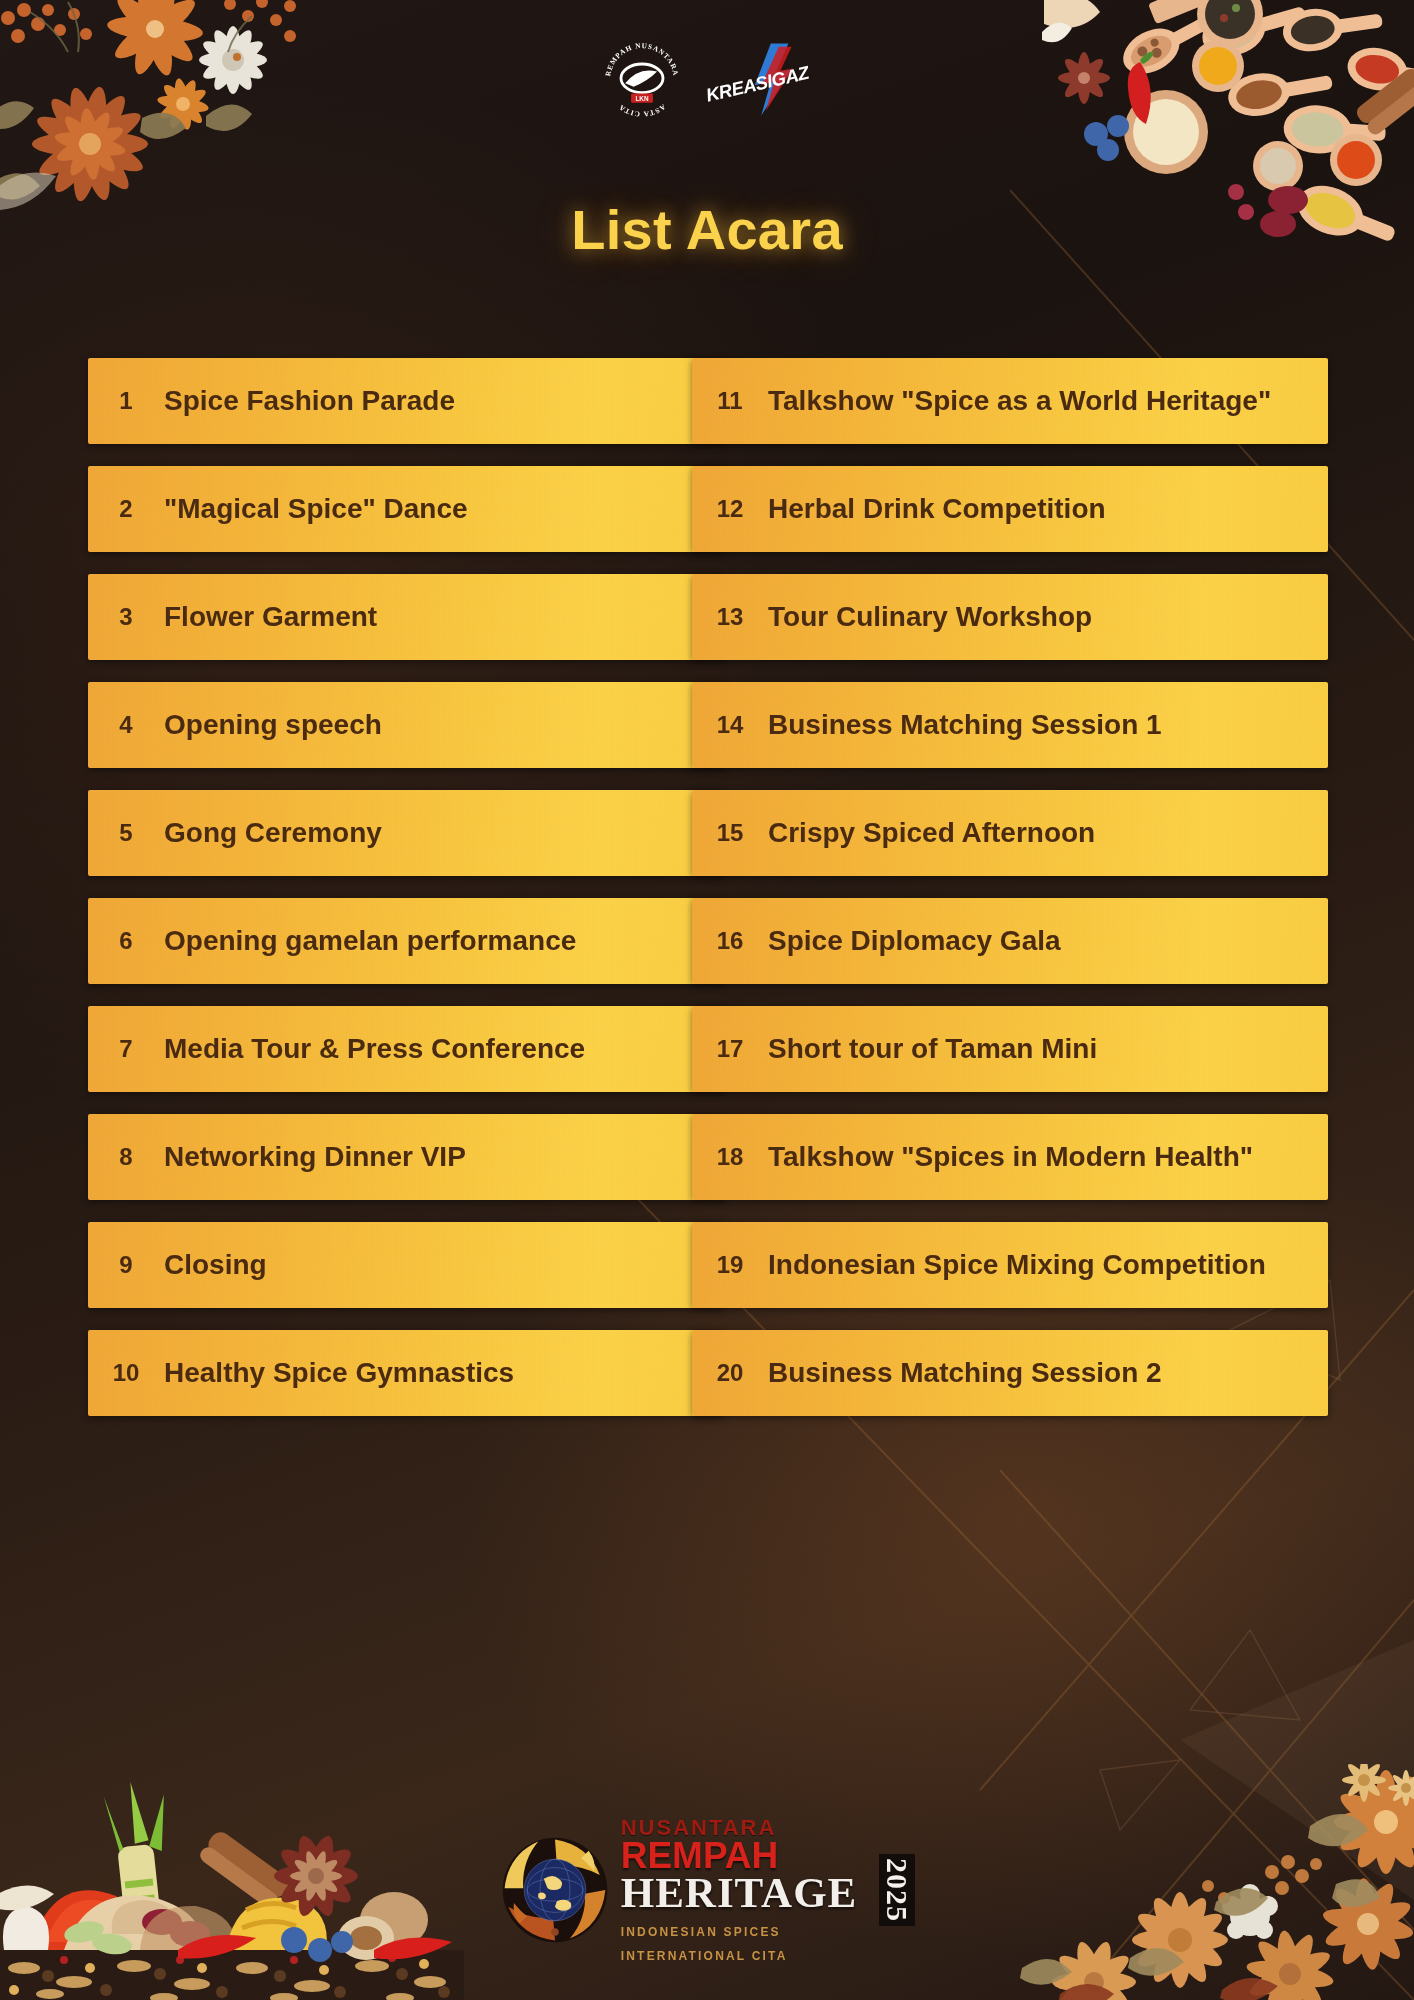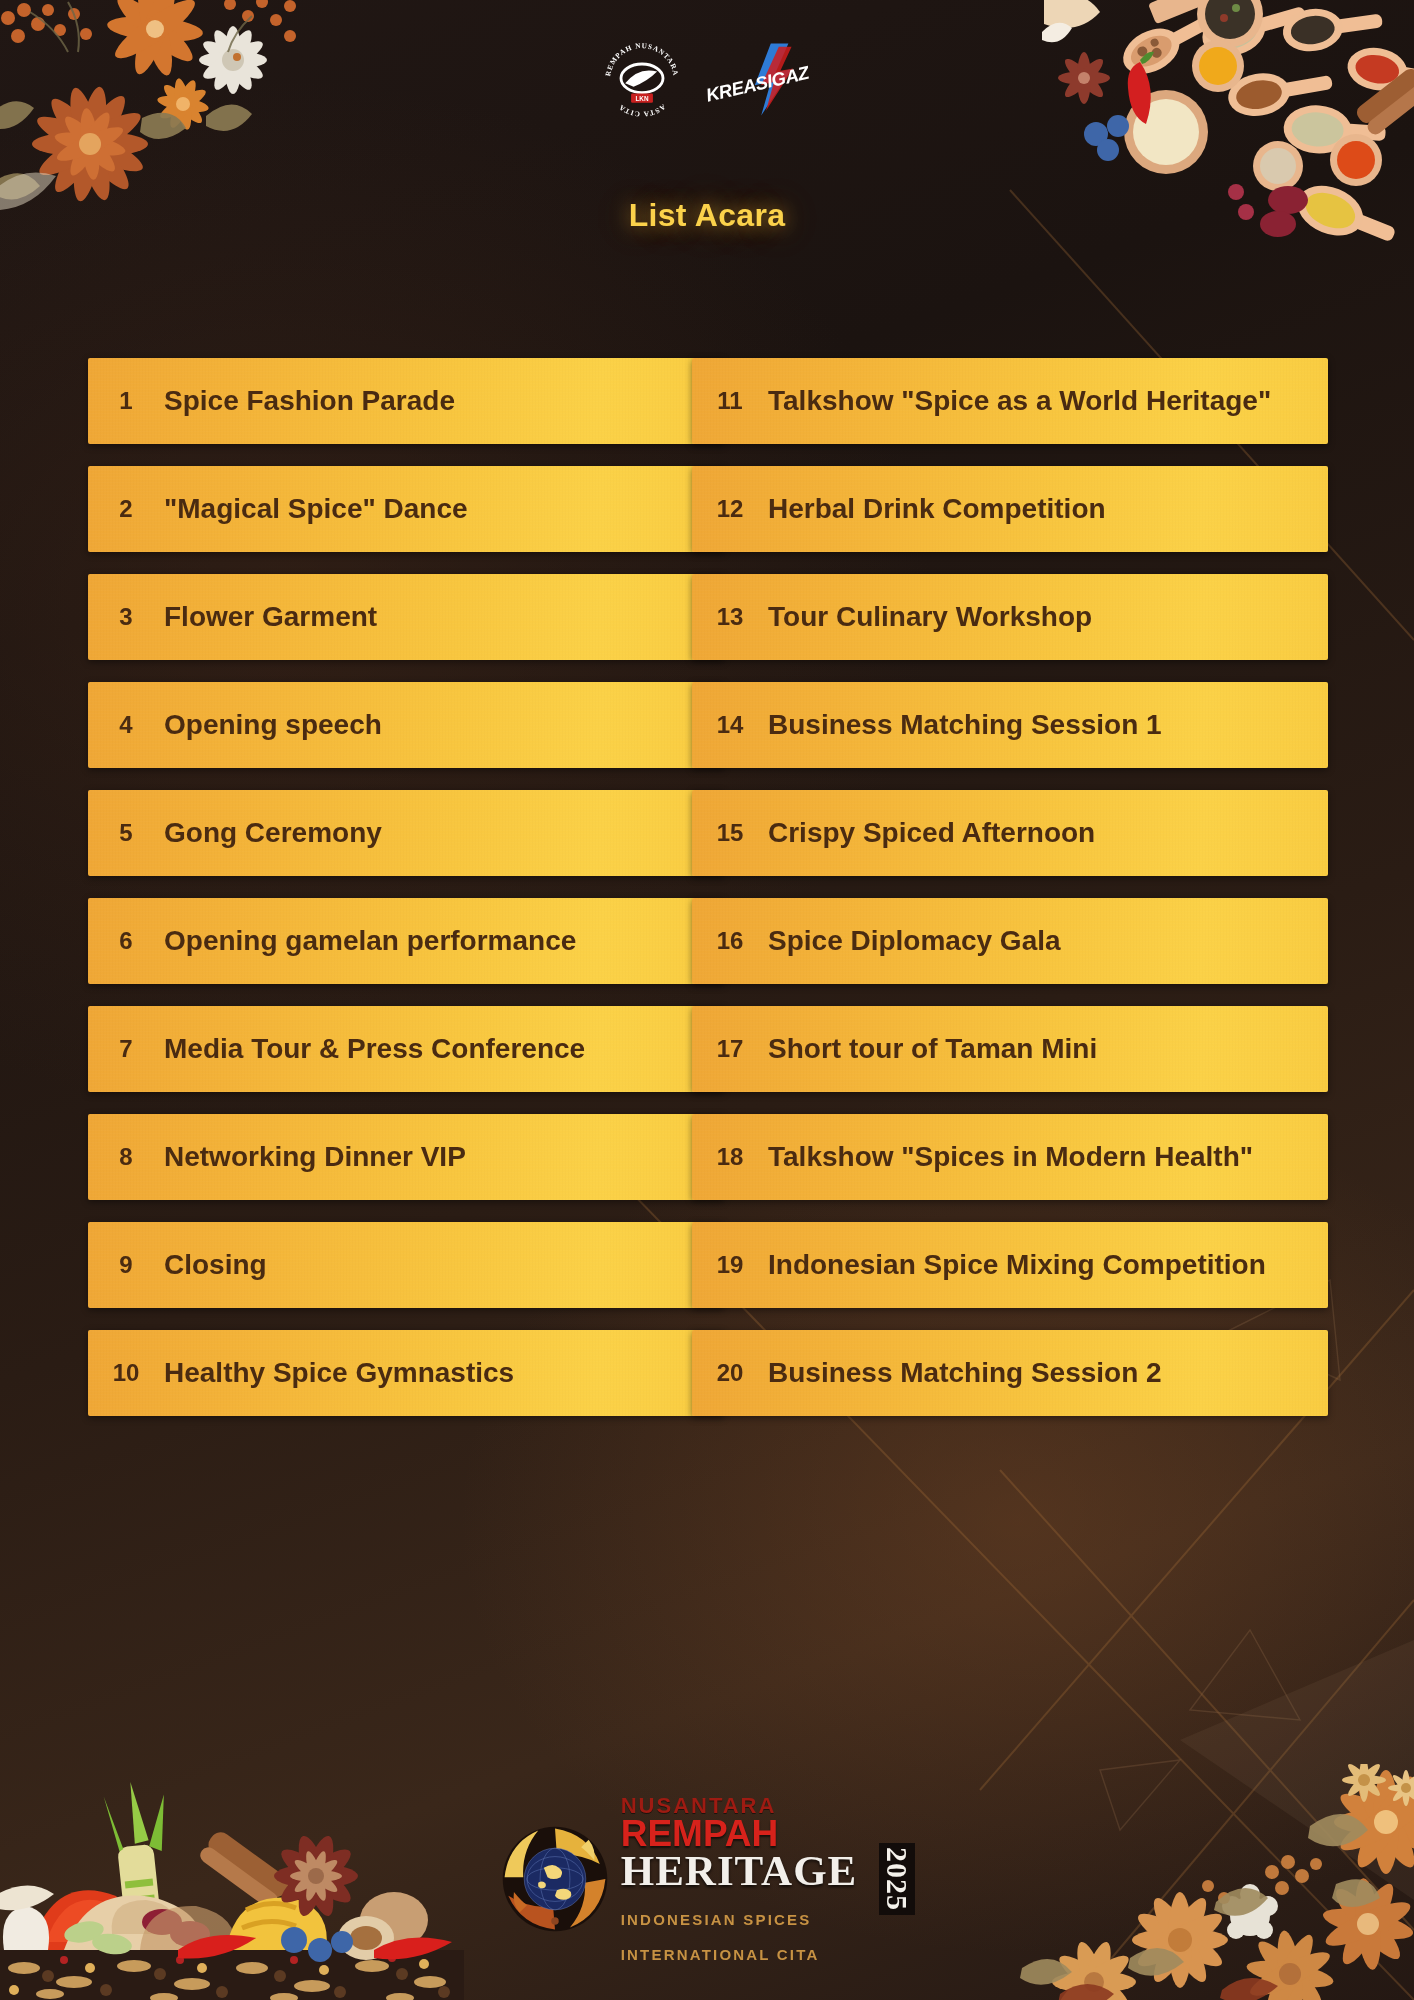--- a/index.html
+++ b/index.html
@@ -33,21 +33,21 @@
   .logo-circle { position:relative; width:84px; height:84px; }
   .logo-circle svg { display:block; }
 
   .kreasigaz { position:relative; width:112px; height:76px; }
   .kreasigaz svg { display:block; }
 
   
   .title {
     position:absolute; top:197px; left:0; right:0;
     text-align:center;
-    font-size:32px; font-weight:bold; letter-spacing:.3px;
+    font-size:56px; font-weight:bold; letter-spacing:.3px;
     color:#FBD24B;
     text-shadow:0 0 18px rgba(250,190,60,.55), 0 0 42px rgba(250,170,40,.30);
     z-index:6;
   }
 
   
   .grid {
     position:absolute;
     top:358px; left:88px;
     width:1240px;
@@ -109,22 +109,22 @@
   .wm-rempah {
     font-size:37px; font-weight:bold; letter-spacing:0px; margin-top:-2px;
     color:#D7221B; text-shadow:0 2px 2px rgba(0,0,0,.6);
   }
   .wm-heritage {
     font-size:43px; font-weight:bold; letter-spacing:1px; margin-top:-3px;
     color:#F2EFEA; text-shadow:0 2px 3px rgba(0,0,0,.7);
     font-family:"Liberation Serif", serif;
   }
   .wm-sub1, .wm-sub2 {
-    font-size:15px; font-weight:bold; letter-spacing:2.2px;
-    color:#C79243; margin-top:20px;
+    font-size:12px; font-weight:bold; letter-spacing:2.2px;
+    color:#C79243; margin-top:12px;
   }
   .year {
     writing-mode:vertical-rl;
     font-size:30px; font-weight:bold; letter-spacing:1px;
     color:#F5F2EC; background:#120C0A;
     padding:4px 3px; line-height:1;
     font-family:"Liberation Serif", serif;
   }
 
   

